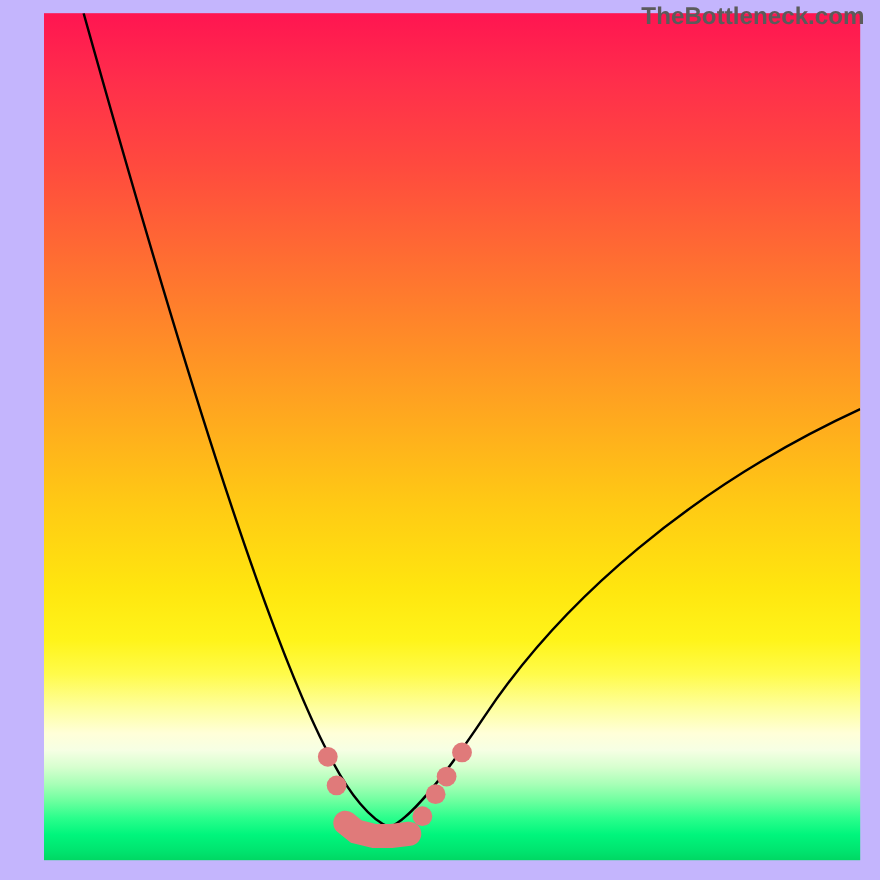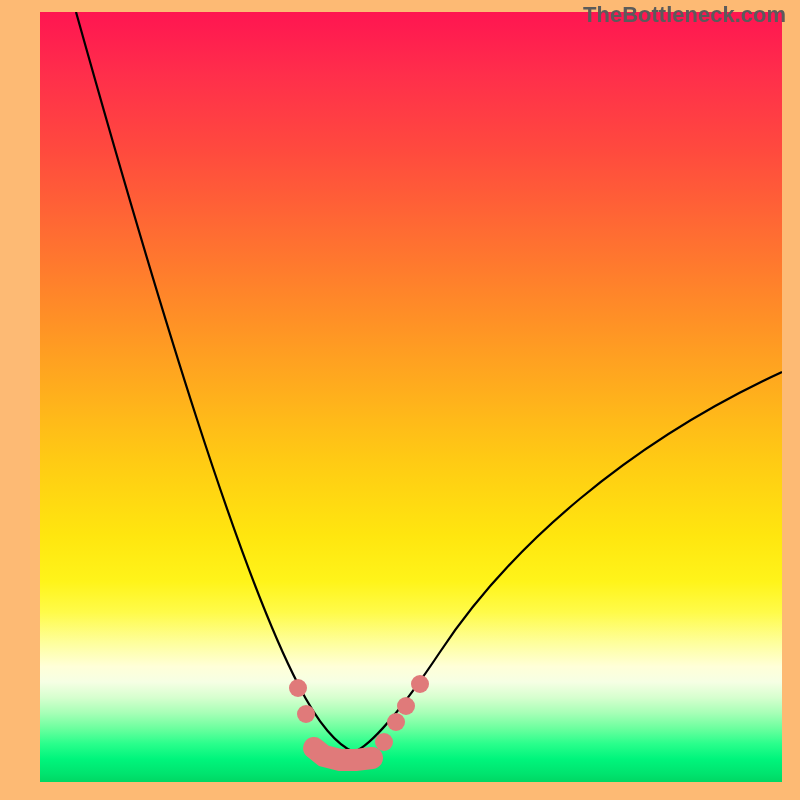--- a/index.html
+++ b/index.html
@@ -1,16 +1,16 @@
 <!DOCTYPE html>
 <html><head>
 <meta charset="utf-8">
 <style>
   html,body{margin:0;padding:0;width:800px;height:800px;background:#000;overflow:hidden}
-  .frame{position:absolute;left:0;top:0;width:800px;height:800px;background:#fdba74}
+  .frame{position:absolute;left:0;top:0;width:800px;height:800px;background:#c4b5fd}
   .plot{position:absolute;left:40px;top:12px;width:742px;height:770px;
         background:linear-gradient(to bottom,
           #ff1551 0%, #ff2e4b 8%, #ff4a3e 18%, #ff6a33 28%,
           #ff8a28 38%, #ffaa1e 48%, #ffca14 58%, #ffe60f 68%,
           #fff41a 74%, #fffb4a 78%, #feff9e 82%, #ffffd8 85%,
           #f6ffe4 87%, #d7ffcf 89%, #a8ffb7 91%, #6dff9f 93%,
           #2bfe8c 95%, #00f57c 97%, #00e36e 99%, #00d763 100%)}
   .wm{position:absolute;top:2px;right:14px;font:700 22px Arial,Helvetica,sans-serif;color:#5b5b5b}
   svg.curve{position:absolute;left:40px;top:12px;width:742px;height:770px}
   .line{fill:none;stroke:#000;stroke-width:2.2}

